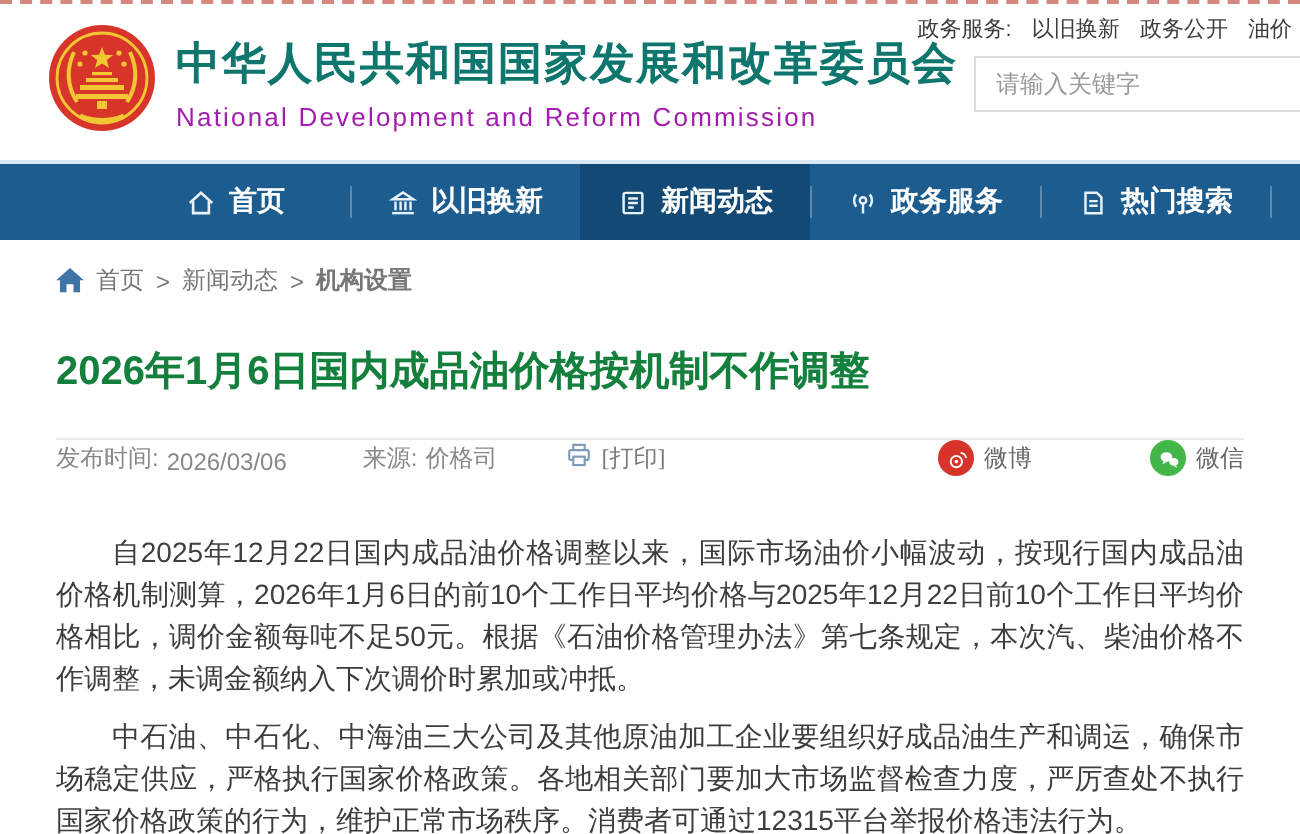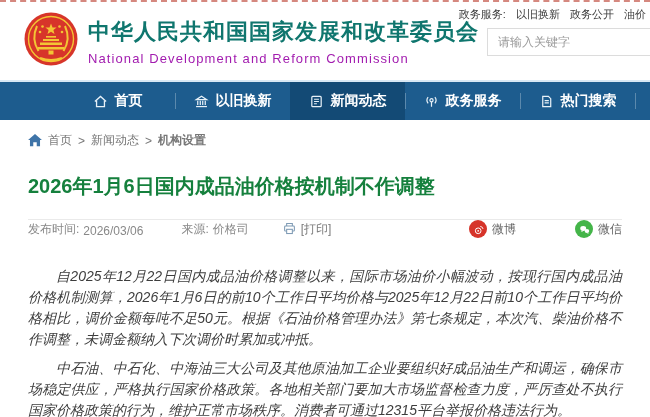--- a/index.html
+++ b/index.html
@@ -77,39 +77,39 @@
 
   .meta {
     margin-top: 0; display: flex; align-items: flex-end;
     font-size: 12px; color: #888;
   }
   .meta .m-val { margin-left: 4px; }
   .meta .m-src { margin-left: 38px; }
   .print-btn {
     margin-left: 34px; display: flex; align-items: center; gap: 5px;
     color: #7b7b7b; cursor: pointer; background: none; border: none;
-    font-size: 12px; font-family: Liberation Sans, sans-serif;
+    font-size: 12px; font-family: Liberation Serif, serif;
   }
   .share { margin-left: auto; display: flex; align-items: center; }
   .share-chip {
     display: flex; align-items: center; gap: 5px;
     margin-left: 22px; color: #666; font-size: 12px; cursor: pointer; padding-left: 37px;
   }
   .share-dot {
     width: 18px; height: 18px; border-radius: 50%;
     display: flex; align-items: center; justify-content: center;
   }
   .dot-weibo { background: #d6342a; }
   .dot-wechat { background: #44b549; }
 
   .body-text {
     margin-top: 28px; font-size: 14px; color: #3d3d3d;
     line-height: 21px; text-align: justify;
   }
-  .body-text p { text-indent: 2em; margin-bottom: 8px; font-style: italic; }
+  .body-text p { text-indent: 2em; margin-bottom: 8px; }
 </style>
 </head>
 <body>
 
 <div class="top-accent"></div>
 
 <div class="header">
   <svg class="emblem" viewBox="0 0 54 54">
     <circle cx="27" cy="27" r="26.5" fill="#d7352a"></circle>
     <circle cx="27" cy="27" r="22.5" fill="none" stroke="#f3c634" stroke-width="1.4"></circle>

